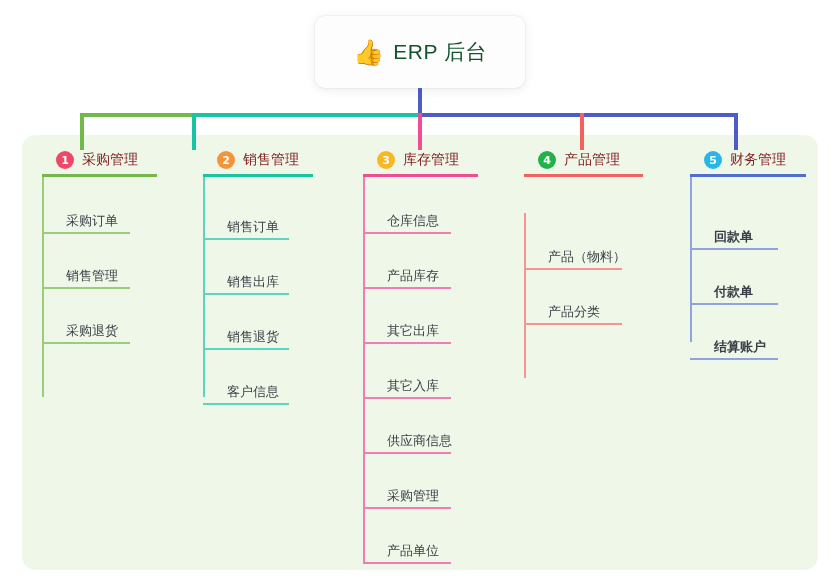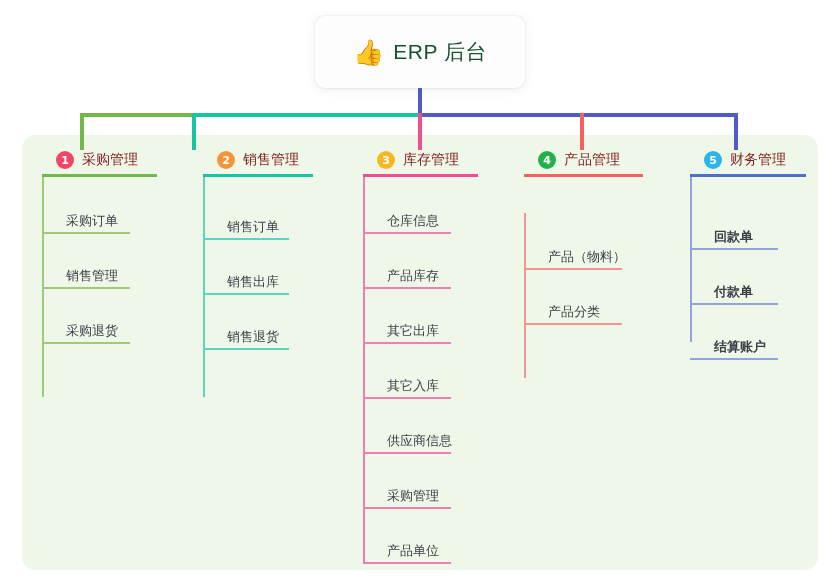--- a/index.html
+++ b/index.html
@@ -126,20 +126,24 @@
           <div class="leaf-rule" style="background: rgb(95, 211, 191); width: 86px;"></div>
         </div>
         <div class="leaf">
           <span class="leaf-label">销售出库</span>
           <div class="leaf-rule" style="background: rgb(95, 211, 191); width: 86px;"></div>
         </div>
         <div class="leaf">
           <span class="leaf-label">销售退货</span>
           <div class="leaf-rule" style="background: rgb(95, 211, 191); width: 86px;"></div>
         </div>
+        <div class="leaf">
+          <span class="leaf-label">客户信息</span>
+          <div class="leaf-rule" style="background: rgb(95, 211, 191); width: 86px;"></div>
+        </div>
       </div>
     </div>
   <div class="col" style="left:363px;top:143px;width:150px;">
       <div class="col-head">
         <div class="badge" style="background: rgb(248, 183, 36);">3</div>
         <div class="head-label">库存管理</div>
         <div class="head-rule" style="background: rgb(239, 77, 148); width: 115px;"></div>
       </div>
       <div class="col-body" style="padding-top: 2px; text-align: right;">
         <div class="spine" style="background: rgb(240, 126, 180); height: 385px;"></div>

